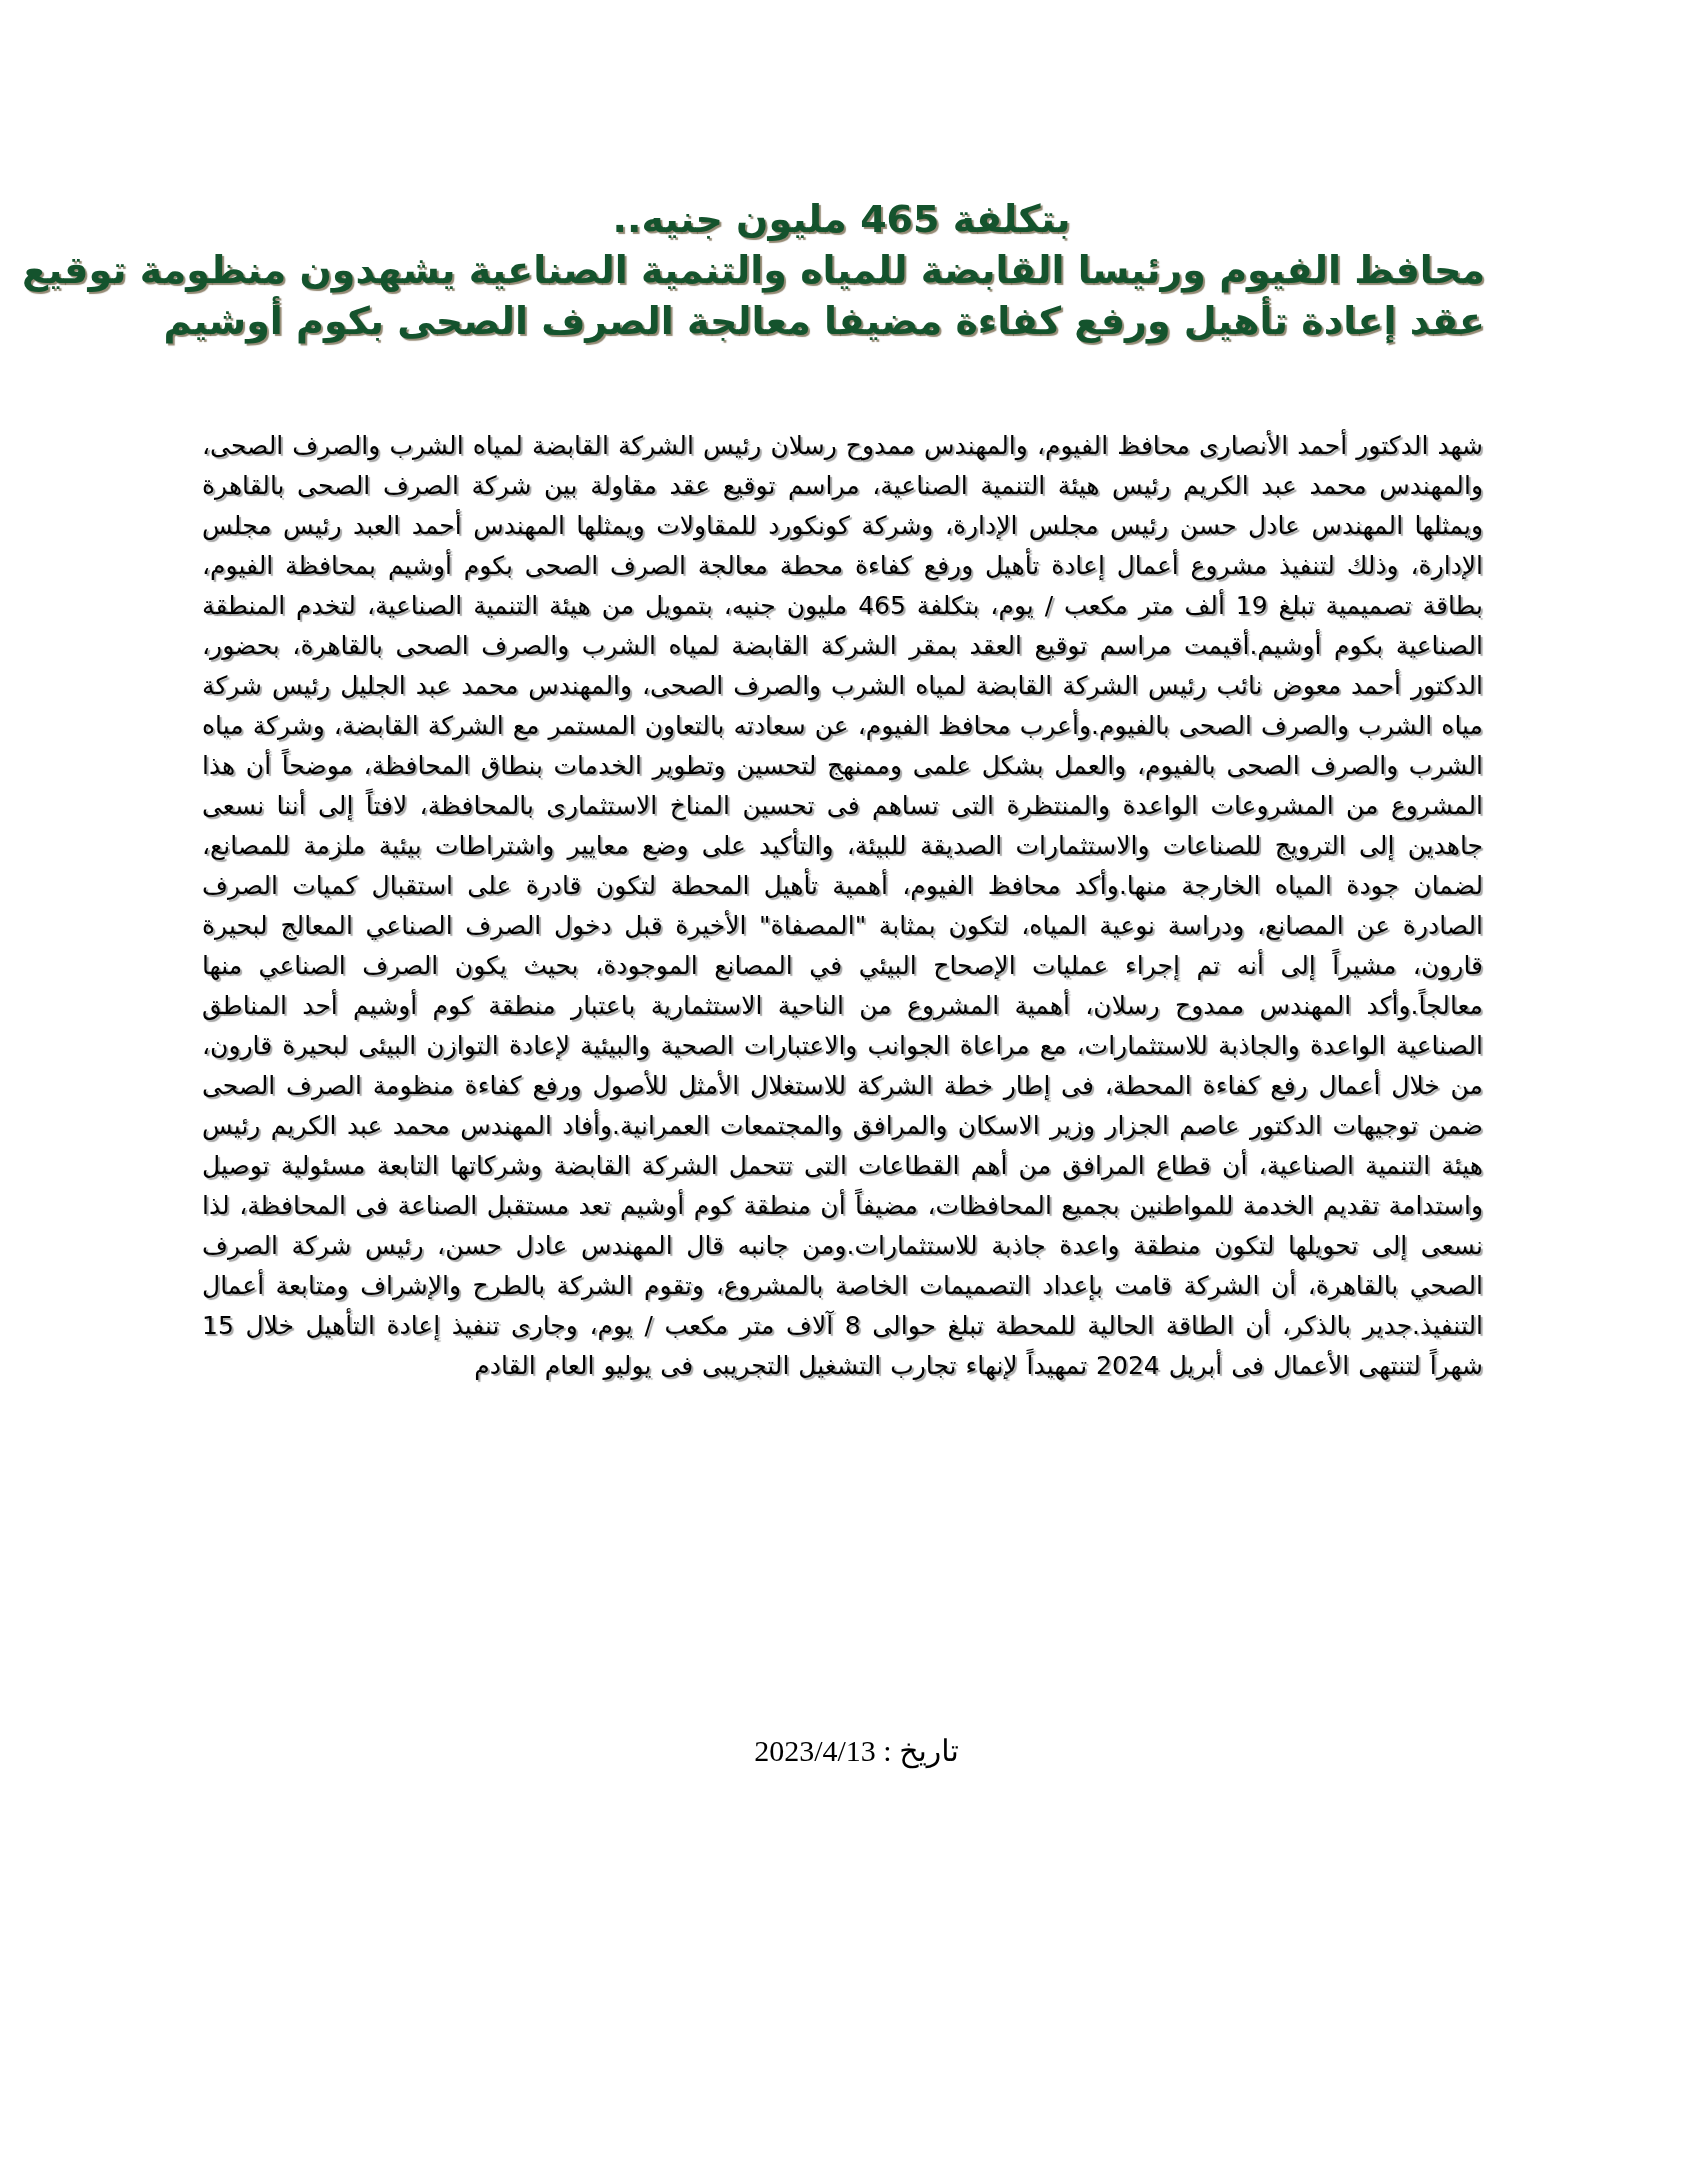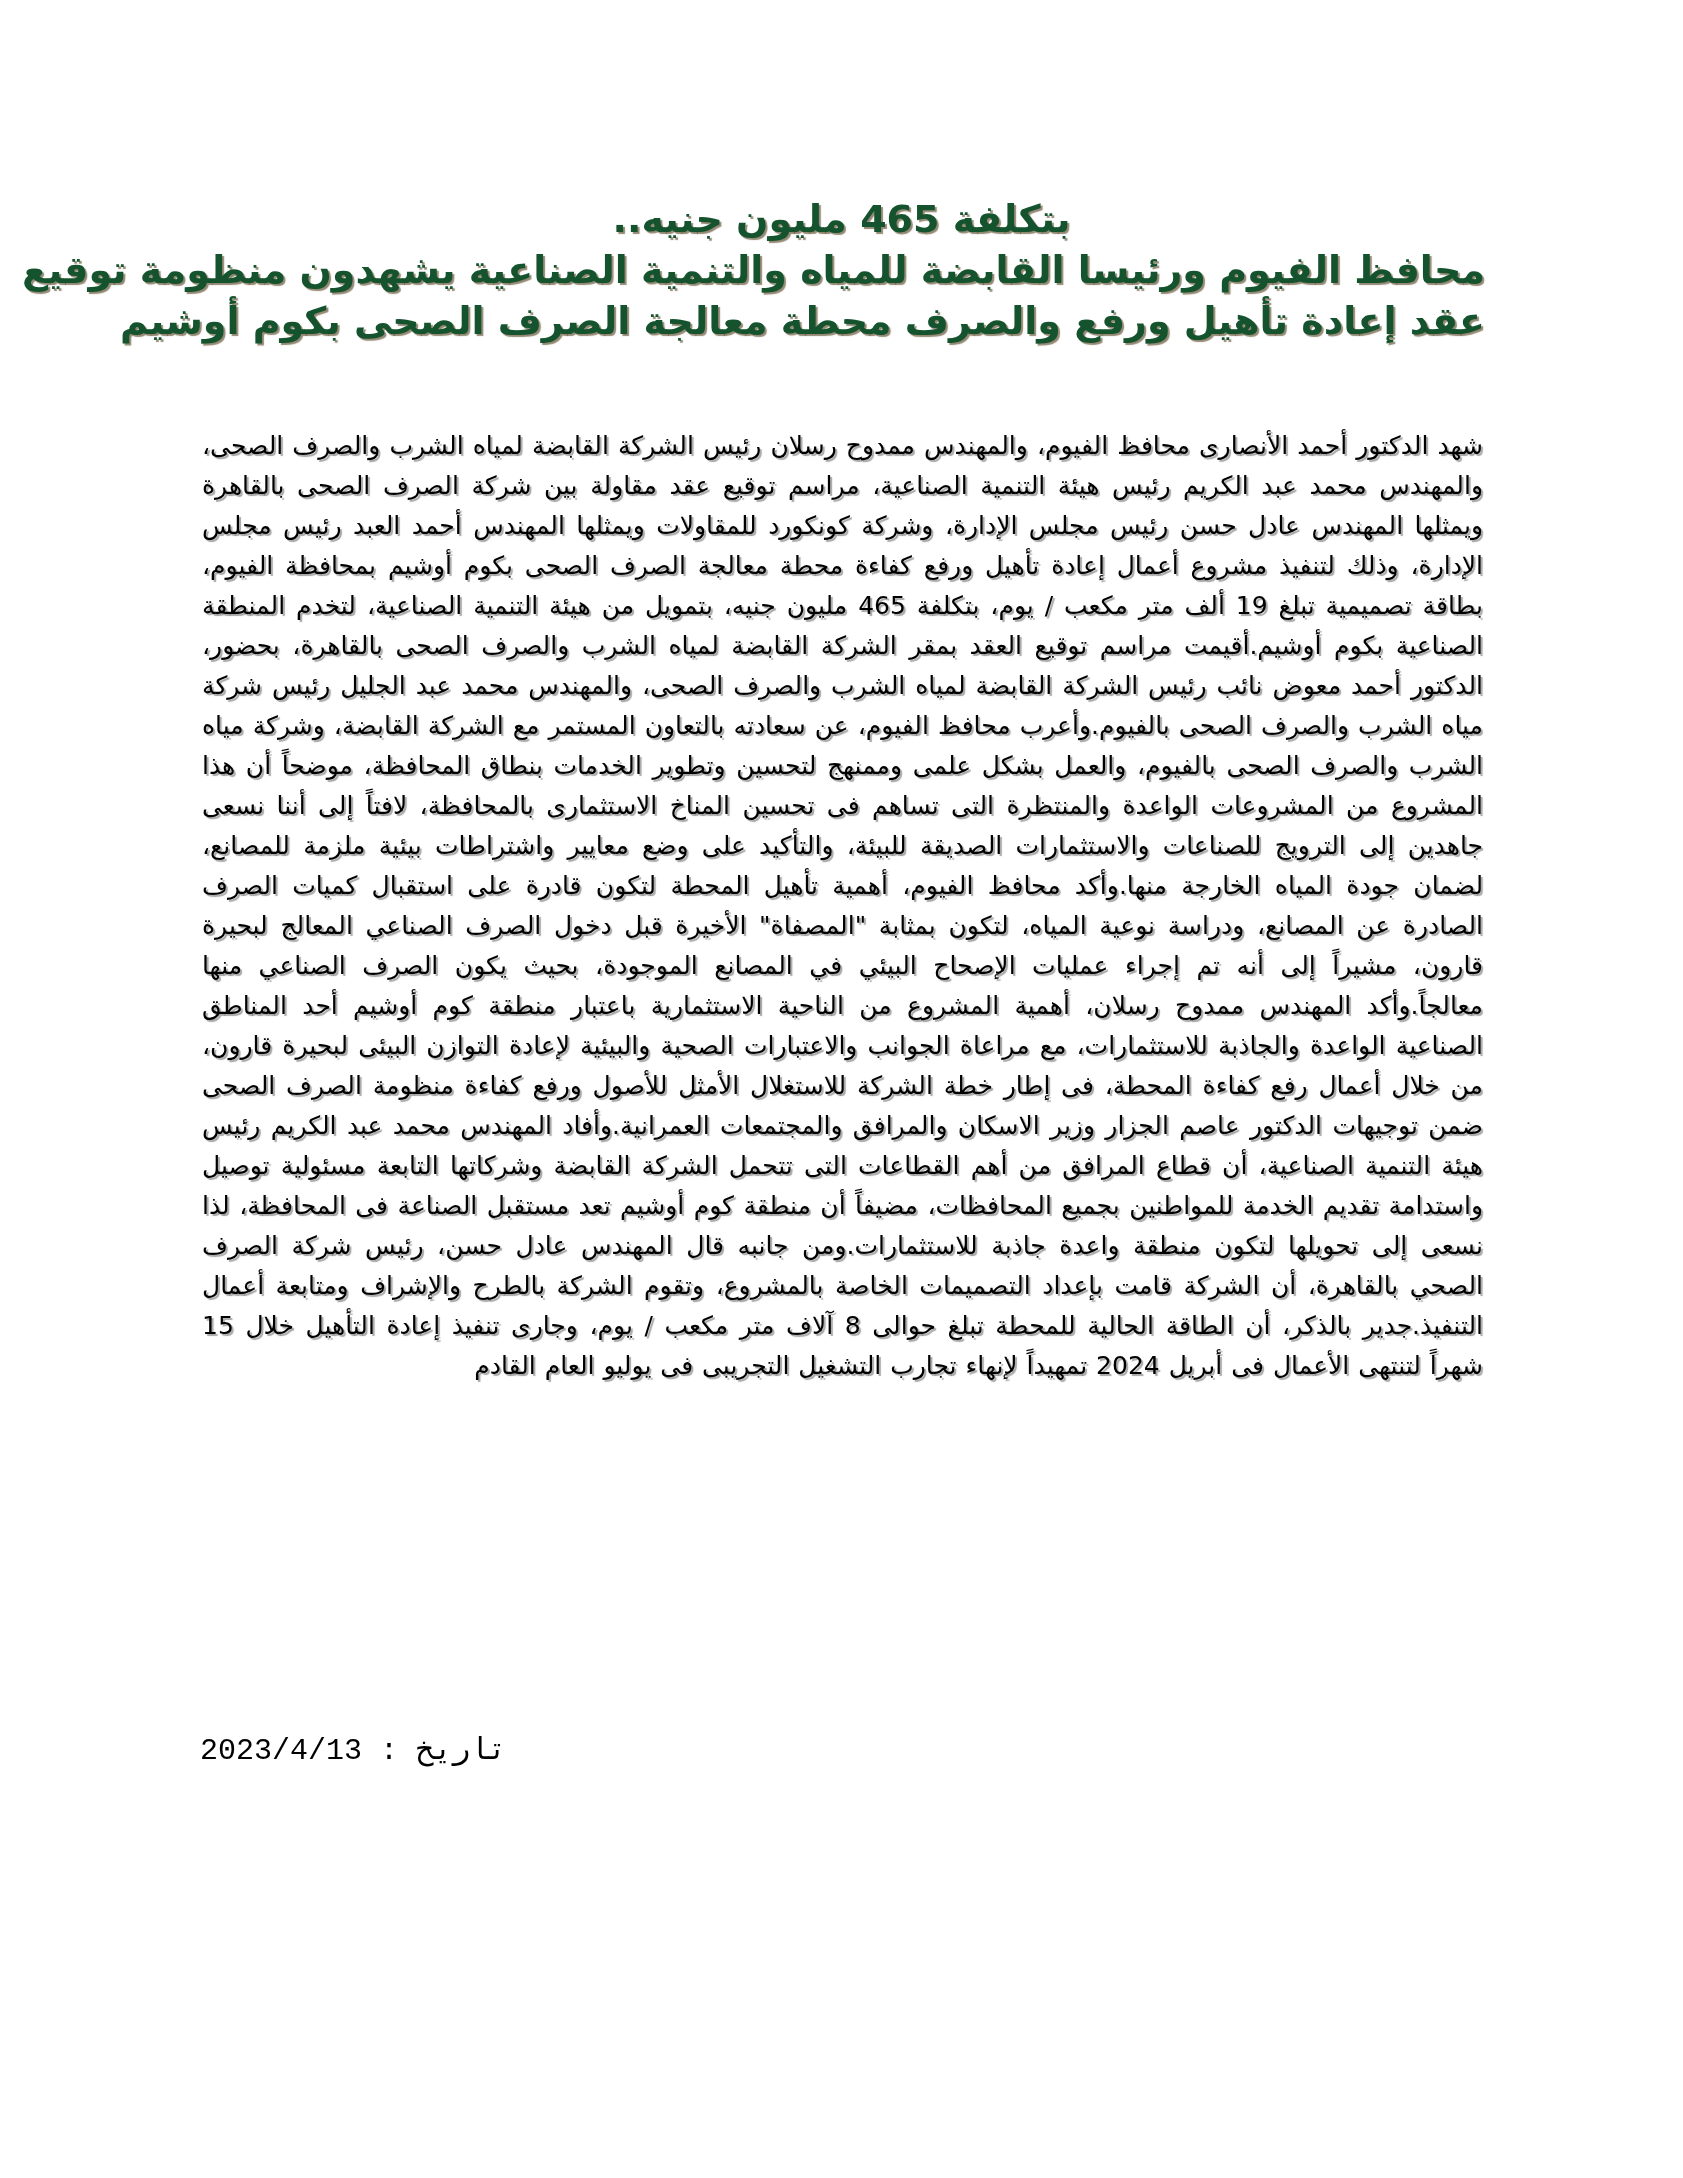--- a/index.html
+++ b/index.html
@@ -62,40 +62,40 @@
       width: 1281px;
       direction: rtl;
       text-align: right;
       font-family: "Liberation Sans", "DejaVu Sans", sans-serif;
       font-size: 26px;
       line-height: 40px;
       color: #000000;
     }
     .date-line {
       position: absolute;
-      left: 200px;
+      left: 216px;
       top: 1729px;
       width: 1281px;
       direction: rtl;
-      text-align: left;
-      font-family: Liberation Mono, monospace;
+      text-align: center;
+      font-family: Liberation Serif, serif;
       font-size: 30px;
       line-height: 44px;
       color: #000000;
     }
   </style>
 </head>
 <body>
 
 <div class="page">
 
   <div class="headline">
     <span class="hl-line">بتكلفة 465 مليون جنيه..</span>
     <span class="hl-line">محافظ الفيوم ورئيسا القابضة للمياه والتنمية الصناعية يشهدون منظومة توقيع</span>
-    <span class="hl-line">عقد إعادة تأهيل ورفع والصرف محطة معالجة الصرف الصحى بكوم أوشيم</span>
+    <span class="hl-line">عقد إعادة تأهيل ورفع كفاءة مضيفا معالجة الصرف الصحى بكوم أوشيم</span>
   </div>
 
   <div class="body-text">شهد الدكتور أحمد الأنصارى محافظ الفيوم، والمهندس ممدوح رسلان رئيس الشركة القابضة لمياه الشرب والصرف الصحى، والمهندس محمد عبد الكريم رئيس هيئة التنمية الصناعية، مراسم توقيع عقد مقاولة بين شركة الصرف الصحى بالقاهرة ويمثلها المهندس عادل حسن رئيس مجلس الإدارة، وشركة كونكورد للمقاولات ويمثلها المهندس أحمد العبد رئيس مجلس الإدارة، وذلك لتنفيذ مشروع أعمال إعادة تأهيل ورفع كفاءة محطة معالجة الصرف الصحى بكوم أوشيم بمحافظة الفيوم، بطاقة تصميمية تبلغ 19 ألف متر مكعب / يوم، بتكلفة 465 مليون جنيه، بتمويل من هيئة التنمية الصناعية، لتخدم المنطقة الصناعية بكوم أوشيم.أقيمت مراسم توقيع العقد بمقر الشركة القابضة لمياه الشرب والصرف الصحى بالقاهرة، بحضور، الدكتور أحمد معوض نائب رئيس الشركة القابضة لمياه الشرب والصرف الصحى، والمهندس محمد عبد الجليل رئيس شركة مياه الشرب والصرف الصحى بالفيوم.وأعرب محافظ الفيوم، عن سعادته بالتعاون المستمر مع الشركة القابضة، وشركة مياه الشرب والصرف الصحى بالفيوم، والعمل بشكل علمى وممنهج لتحسين وتطوير الخدمات بنطاق المحافظة، موضحاً أن هذا المشروع من المشروعات الواعدة والمنتظرة التى تساهم فى تحسين المناخ الاستثمارى بالمحافظة، لافتاً إلى أننا نسعى جاهدين إلى الترويج للصناعات والاستثمارات الصديقة للبيئة، والتأكيد على وضع معايير واشتراطات بيئية ملزمة للمصانع، لضمان جودة المياه الخارجة منها.وأكد محافظ الفيوم، أهمية تأهيل المحطة لتكون قادرة على استقبال كميات الصرف الصادرة عن المصانع، ودراسة نوعية المياه، لتكون بمثابة "المصفاة" الأخيرة قبل دخول الصرف الصناعي المعالج لبحيرة قارون، مشيراً إلى أنه تم إجراء عمليات الإصحاح البيئي في المصانع الموجودة، بحيث يكون الصرف الصناعي منها معالجاً.وأكد المهندس ممدوح رسلان، أهمية المشروع من الناحية الاستثمارية باعتبار منطقة كوم أوشيم أحد المناطق الصناعية الواعدة والجاذبة للاستثمارات، مع مراعاة الجوانب والاعتبارات الصحية والبيئية لإعادة التوازن البيئى لبحيرة قارون، من خلال أعمال رفع كفاءة المحطة، فى إطار خطة الشركة للاستغلال الأمثل للأصول ورفع كفاءة منظومة الصرف الصحى ضمن توجيهات الدكتور عاصم الجزار وزير الاسكان والمرافق والمجتمعات العمرانية.وأفاد المهندس محمد عبد الكريم رئيس هيئة التنمية الصناعية، أن قطاع المرافق من أهم القطاعات التى تتحمل الشركة القابضة وشركاتها التابعة مسئولية توصيل واستدامة تقديم الخدمة للمواطنين بجميع المحافظات، مضيفاً أن منطقة كوم أوشيم تعد مستقبل الصناعة فى المحافظة، لذا نسعى إلى تحويلها لتكون منطقة واعدة جاذبة للاستثمارات.ومن جانبه قال المهندس عادل حسن، رئيس شركة الصرف الصحي بالقاهرة، أن الشركة قامت بإعداد التصميمات الخاصة بالمشروع، وتقوم الشركة بالطرح والإشراف ومتابعة أعمال التنفيذ.جدير بالذكر، أن الطاقة الحالية للمحطة تبلغ حوالى 8 آلاف متر مكعب / يوم، وجارى تنفيذ إعادة التأهيل خلال 15 شهراً لتنتهى الأعمال فى أبريل 2024 تمهيداً لإنهاء تجارب التشغيل التجريبى فى يوليو العام القادم</div>
 
 
   <div class="date-line">تاريخ : 2023/4/13</div>
 
 </div>
 
 

